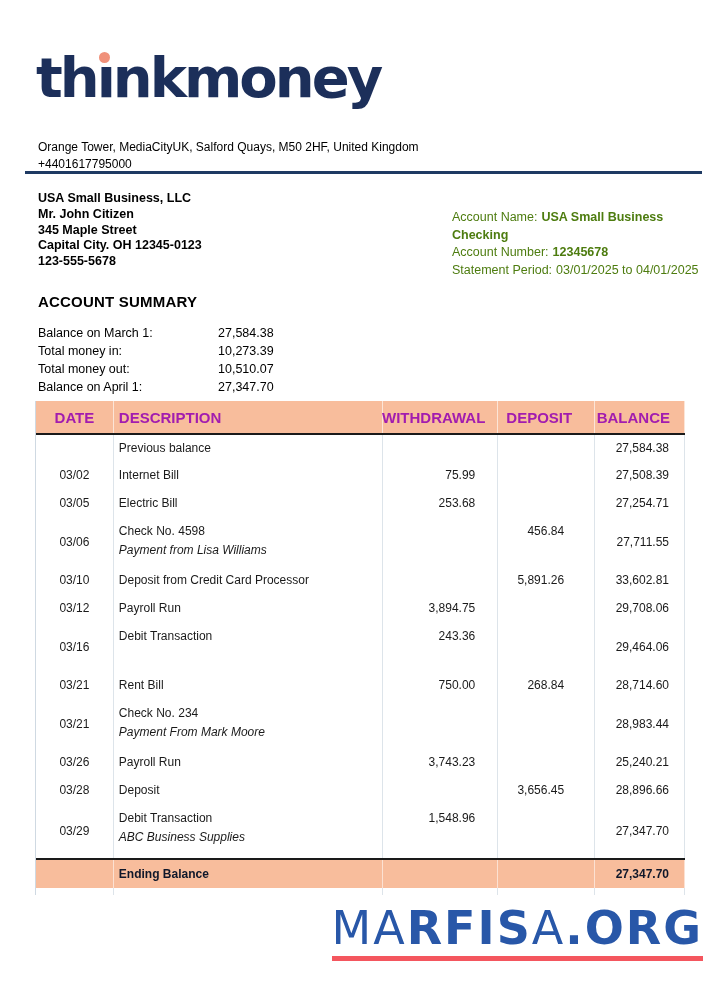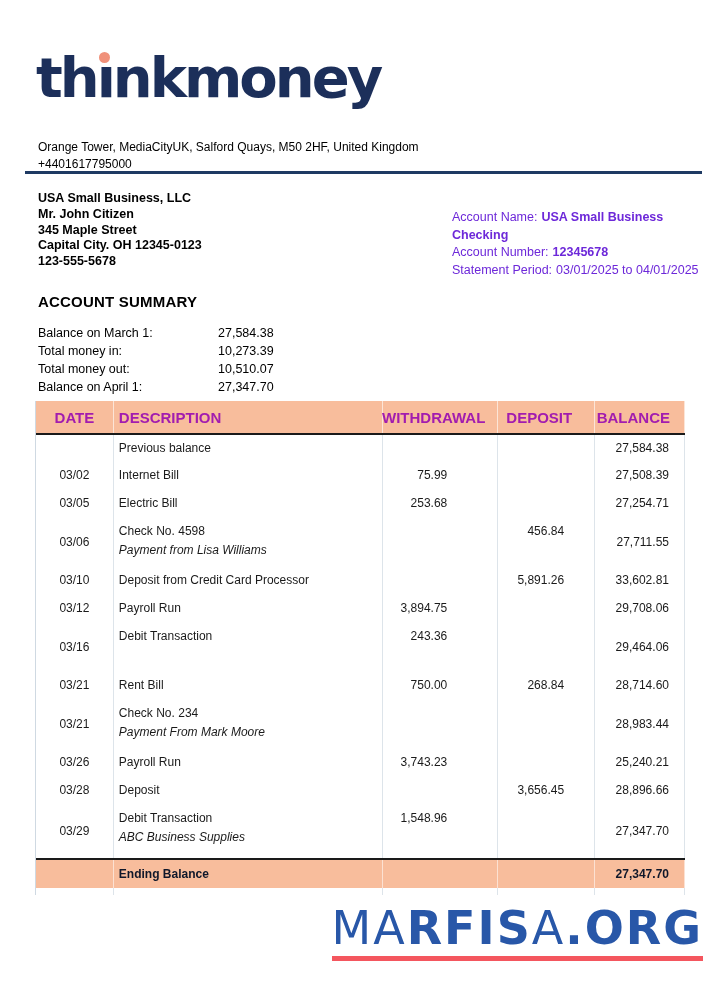--- a/index.html
+++ b/index.html
@@ -17,37 +17,37 @@
   .brand .iwrap { position:relative; display:inline-block; }
   .brand .iwrap::after {
     content:""; position:absolute; top:2px; left:calc(50% - 6px);
     width:11px; height:11px; border-radius:50%; background:#f0917a;
   }
   
   .addr { position:absolute; top:139px; left:38px; font-size:12px; line-height:17px; color:#000; }
   .rule { position:absolute; top:171px; left:25px; width:677px; height:3px; background:#1e3a63; }
   
   .customer { position:absolute; top:191px; left:38px; font-size:12.5px; font-weight:bold; line-height:15.8px; color:#000; }
-  .acct { position:absolute; top:209px; left:452px; font-size:12.5px; line-height:17.5px; color:#6d28d9; }
+  .acct { position:absolute; top:209px; left:452px; font-size:12.5px; line-height:17.5px; color:#4d7c0f; }
   .acct .b { font-weight:bold; }
   .acct span + span { margin-left:4px; }
   
   .sum-title { position:absolute; top:293px; left:38px; font-size:15px; font-weight:bold; color:#000; letter-spacing:0.2px; }
   .summary { position:absolute; top:324px; left:38px; font-size:12.5px; color:#000; }
   .srow { display:flex; height:18px; align-items:center; }
   .slabel { width:180px; }
   
   .txn { position:absolute; top:401px; left:35px; width:650px; font-size:12px; border-left:1px solid #cfd9e2; }
   .thead { display:flex; height:34px; background:#f8bd9c; border-bottom:2px solid #1a1a1a;
            color:#a21caf; font-weight:bold; font-size:15px; }
   .thead .c { border-right:1px solid rgba(255,255,255,0.6); }
   .c { display:flex; align-items:center; height:auto; }
   .c-date { width:78px; justify-content:center; text-align:center; }
   .c-desc { width:270px; padding-left:5px; }
-  .c-w    { width:115px; justify-content:flex-end; padding-right:50px; text-align:right; }
+  .c-w    { width:115px; justify-content:flex-end; padding-right:22px; text-align:right; }
   .c-d    { width:97px;  justify-content:flex-end; padding-right:30px; text-align:right; }
   .c-b    { width:90px;  justify-content:flex-end; padding-right:15px; text-align:right; }
   .thead .c-w { padding-right:12px; }
   .thead .c-d { padding-right:22px; }
   .thead .c-b { padding-right:14px; }
   .trow { display:flex; background:#ffffff; }
   .trow .c { border-right:1px solid #dde4ea; }
   .trow.single { height:28px; }
   .trow.prev { height:26px; }
   .trow.two { height:49px; }

